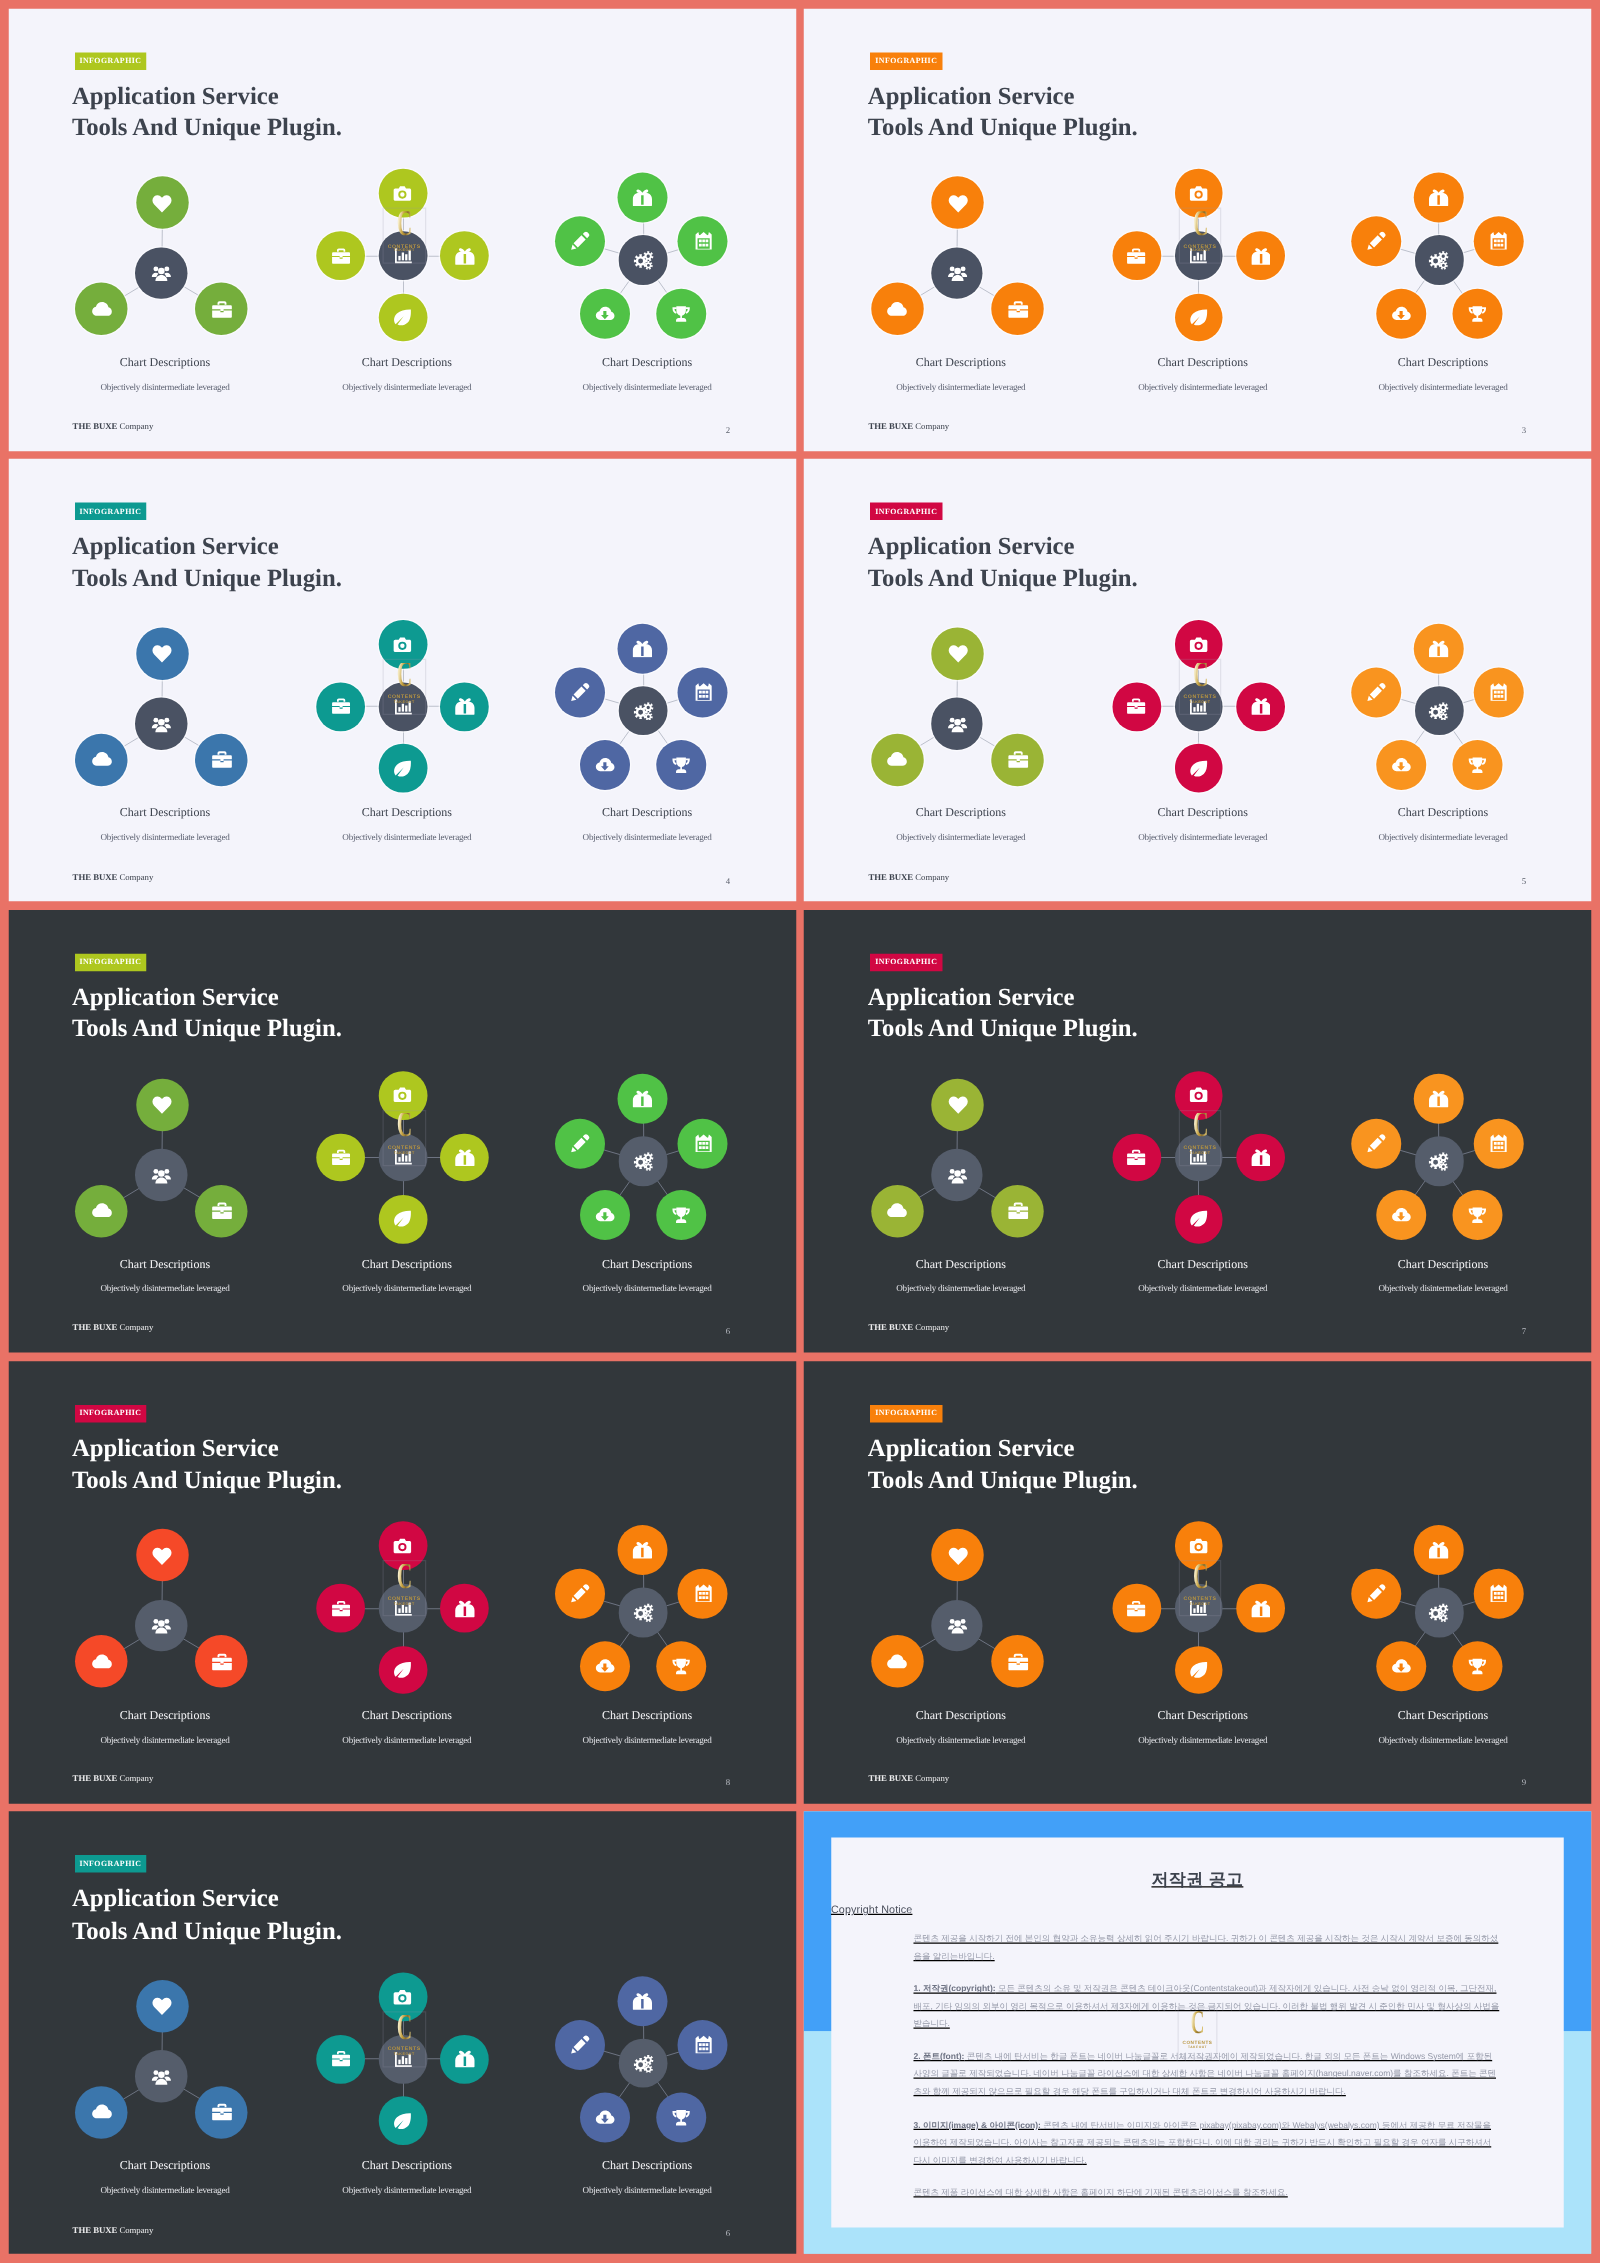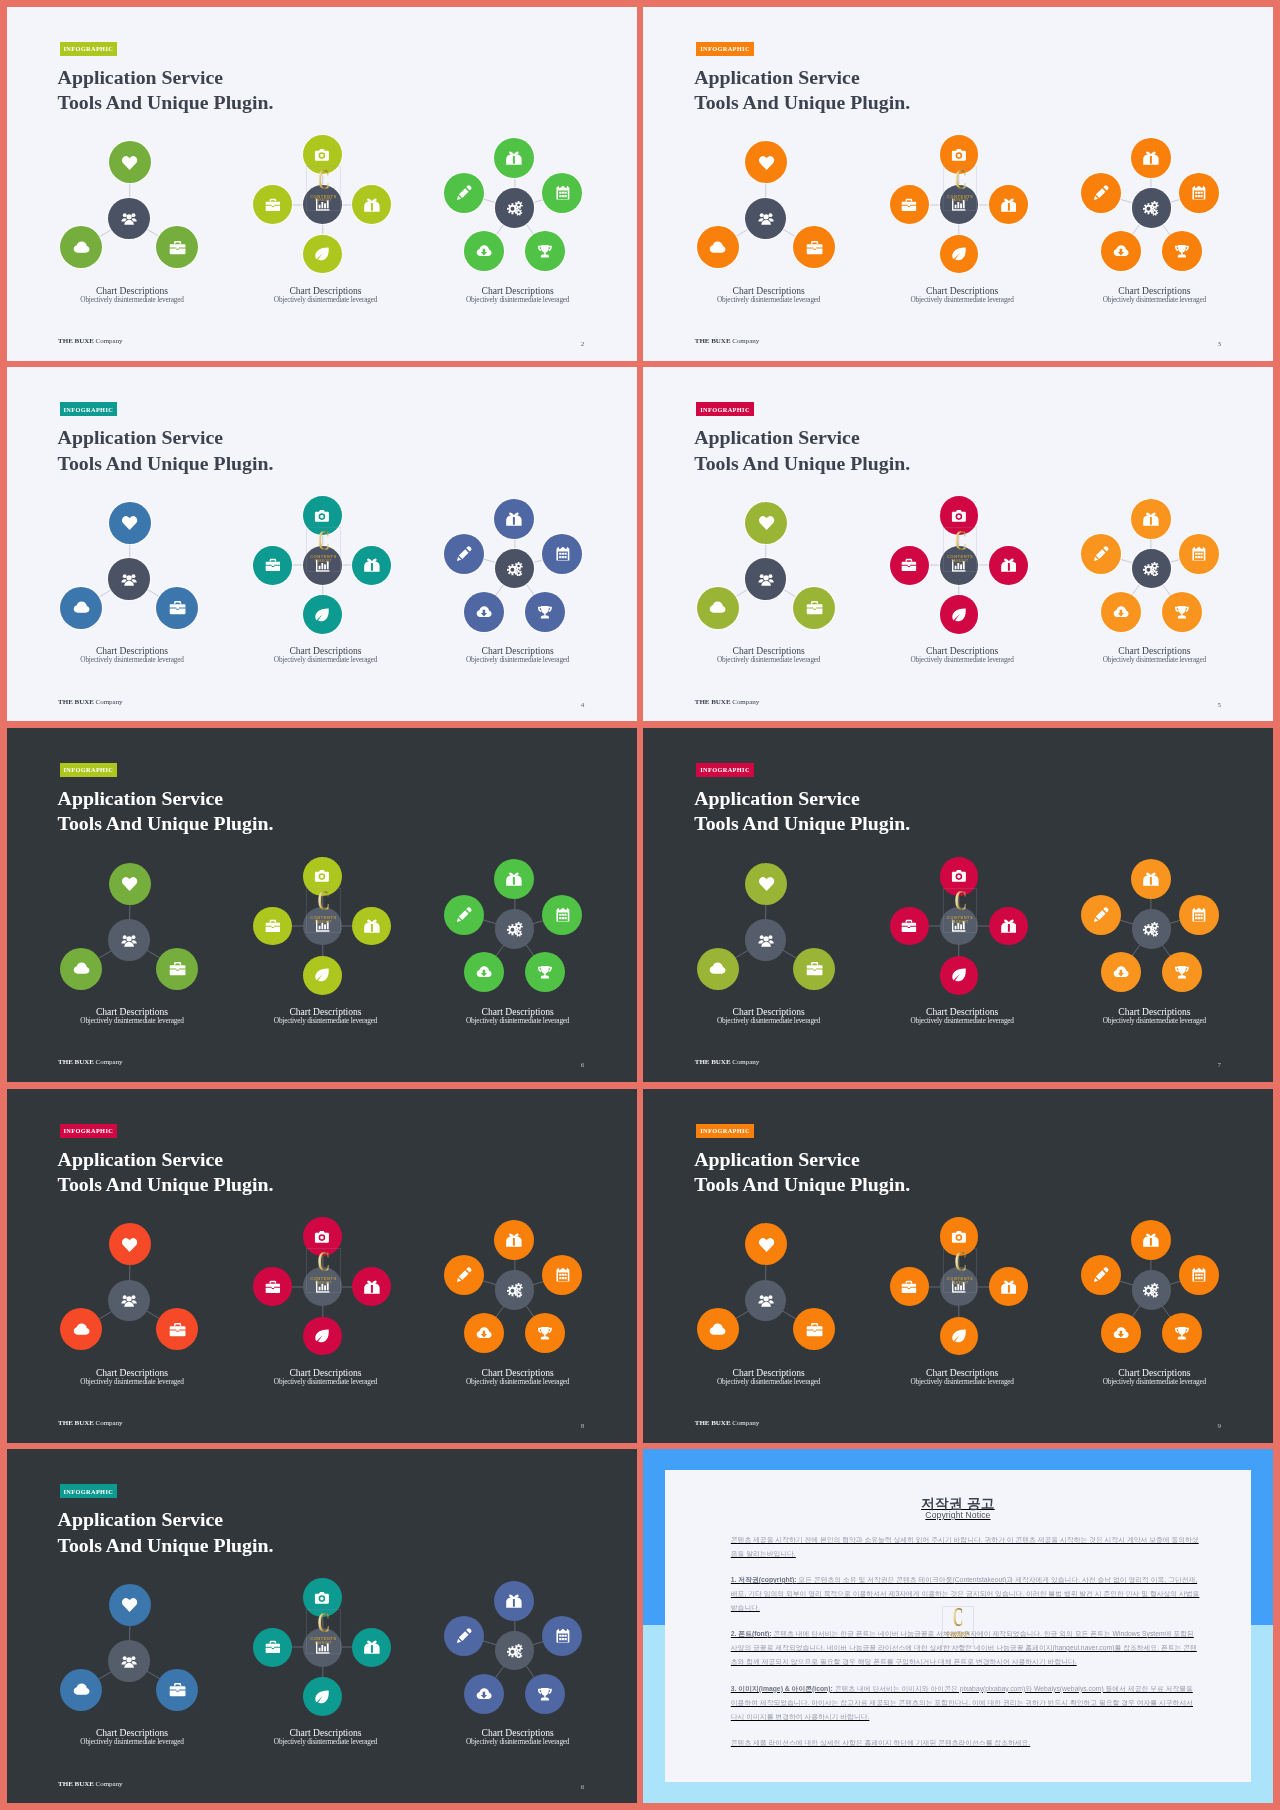--- a/index.html
+++ b/index.html
@@ -21,21 +21,21 @@
 .title{position:absolute;left:51.0px;top:58.2px;font-family:"Liberation Serif",serif;
  font-weight:700;font-size:19.8px;line-height:25.1px;white-space:nowrap;}
 .slide.light .title{color:#3d434e;}
 .slide.dark .title{color:#ffffff;}
 .dwrap{position:absolute;left:0;top:0;width:630.1px;height:354.08px;}
 .lines{position:absolute;left:0;top:0;}
 .node{position:absolute;border-radius:50%;display:flex;align-items:center;justify-content:center;}
 .node svg{display:block;}
 .cap{position:absolute;top:279.0px;width:200px;text-align:center;font-family:"Liberation Serif",serif;}
 .cap .t{font-size:9.6px;letter-spacing:.0px;line-height:10px;}
-.cap .s{font-size:7.3px;margin-top:0;letter-spacing:-.21px;line-height:7.6px;}
+.cap .s{font-size:7.3px;margin-top:10px;letter-spacing:-.21px;line-height:7.6px;}
 .slide.light .cap .t{color:#3d434e;}
 .slide.light .cap .s{color:#5d6272;}
 .slide.dark .cap .t{color:#f5f5f7;}
 .slide.dark .cap .s{color:#e2e3e7;}
 .brand{position:absolute;left:51.5px;top:330.5px;font-family:"Liberation Serif",serif;font-size:7.0px;letter-spacing:-.03px;}
 .brand b{font-weight:700;}
 .brand i{font-style:normal;font-weight:400;}
 .slide.light .brand{color:#3d434e;}
 .slide.dark .brand{color:#ececed;}
 .pagenum{position:absolute;right:52.5px;top:334.5px;font-family:"Liberation Serif",serif;font-size:7.0px;line-height:7px;}
@@ -48,21 +48,21 @@
  background-image:linear-gradient(100deg,#8d6f2b 0%,#d8bc63 14%,#f7eecb 28%,#c9a646 44%,#8a6c28 58%,#e0c673 74%,#a9862f 100%);
  -webkit-background-clip:text;background-clip:text;-webkit-text-fill-color:transparent;color:transparent;}
 .wmline1{position:absolute;text-align:center;font-family:"Liberation Sans",sans-serif;font-weight:700;color:#b9953f;}
 .wmline2{position:absolute;text-align:center;font-family:"Liberation Sans",sans-serif;font-weight:700;color:#b9953f;}
 
 .cslide{position:relative;overflow:hidden;background:#abe3fa;}
 .cband{position:absolute;left:0;right:0;top:0;height:176.2px;background:#42a0f8;}
 .cband2{position:absolute;left:0;right:0;top:176.2px;bottom:0;background:#abe3fa;}
 .cpaper{position:absolute;left:21.5px;right:22.3px;top:20.3px;bottom:21.1px;background:#f4f4fb;}
 .ctitle{margin-top:27.5px;text-align:center;font-size:13.6px;line-height:14px;font-weight:700;color:#3d434e;letter-spacing:.3px;}
-.csub{margin-top:0;text-align:center;font-size:8.6px;line-height:9px;color:#4a4f5c;letter-spacing:.1px;}
+.csub{margin-top:12px;font-size:8.6px;line-height:9px;color:#4a4f5c;letter-spacing:.1px;}
 .cbody{margin:13px 51px 0 66px;font-size:6.8px;line-height:14px;color:#9498a8;text-align:left;}
 .cbody p{margin-bottom:12.2px;}
 .cbody b{color:#6e7384;font-weight:700;}
 
 </style>
 </head>
 <body>
 
 <div class="grid">
 <div class="slide light" style="background: rgb(244, 244, 251);">

